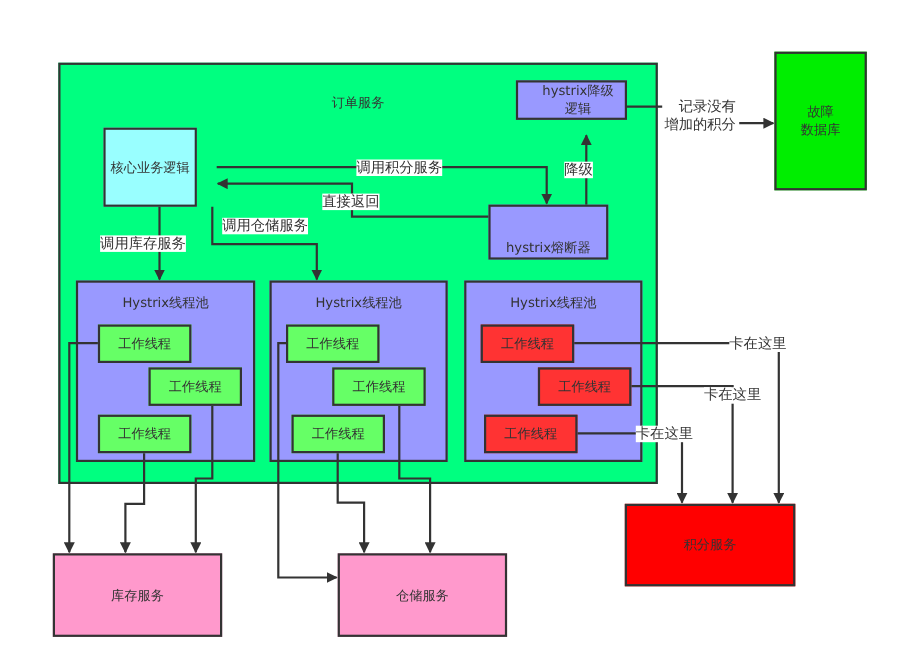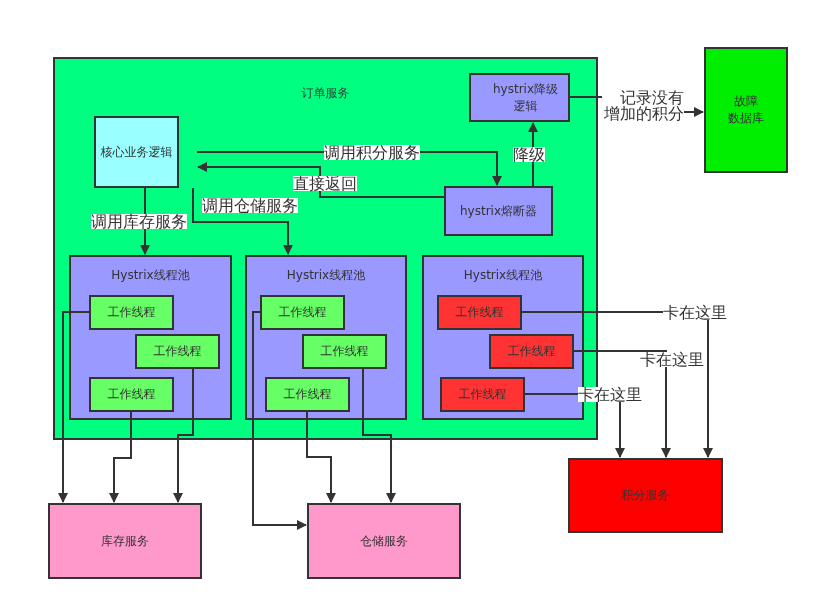--- a/index.html
+++ b/index.html
@@ -1,43 +1,43 @@
 <!DOCTYPE html>
 <html><head>
 <meta charset="utf-8">
 <style>
   html, body { margin: 0; padding: 0; background: #ffffff; }
   body { width: 819px; height: 610px; position: relative; overflow: hidden;
          font-family: "DejaVu Sans", "Liberation Sans", sans-serif; }
   .box { position: absolute; box-sizing: border-box; border: 2px solid #333333;
          display: flex; align-items: center; justify-content: center; text-align: center;
          color: #333333; font-size: 12px; line-height: 17px; }
-  .lbl { position: absolute; font-size: 16px; color: #333333; line-height: 15px; white-space: nowrap; }
+  .lbl { position: absolute; font-size: 13px; color: #333333; line-height: 15px; white-space: nowrap; }
   .bgw { background: #ffffff; text-align: right; }
   .title-top { align-items: flex-start; padding-top: 10px; }
   svg.wires { position: absolute; left: 0; top: 0; width: 819px; height: 610px; pointer-events: none; }
   .ml { white-space: pre-line; }
 </style>
 </head>
 <body>
 
 <div class="box title-top" style="left:53px;top:57px;width:545px;height:383px;background:#00ff80;">
   <span style="margin-top:16px;">订单服务</span>
 </div>
 
 <div class="box" style="left:94px;top:116px;width:85px;height:72px;background:#99ffff;">
   <span>核心业务逻辑</span>
 </div>
 
-<div class="box" style="left:469px;top:73px;width:101px;height:49px;background:#9999ff;padding-left:12px;">
+<div class="box" style="left:469px;top:73px;width:101px;height:36px;background:#9999ff;padding-left:12px;">
   <span class="ml">hystrix降级
 逻辑</span>
 </div>
 
-<div class="box" style="left:444px;top:186px;width:109px;height:50px;background:#9999ff;">
+<div class="box" style="left:444px;top:186px;width:109px;height:50px;background:#9999ff;align-items:flex-end;">
   <span>hystrix熔断器</span>
 </div>
 
 <div class="box title-top" style="left:69px;top:255px;width:163px;height:165px;background:#9999ff;">
   <span>Hystrix线程池</span>
 </div>
 <div class="box" style="left:89px;top:295px;width:85px;height:35px;background:#66ff66;">
     <span>工作线程</span>
   </div>
 <div class="box" style="left:135px;top:334px;width:85px;height:35px;background:#66ff66;">

